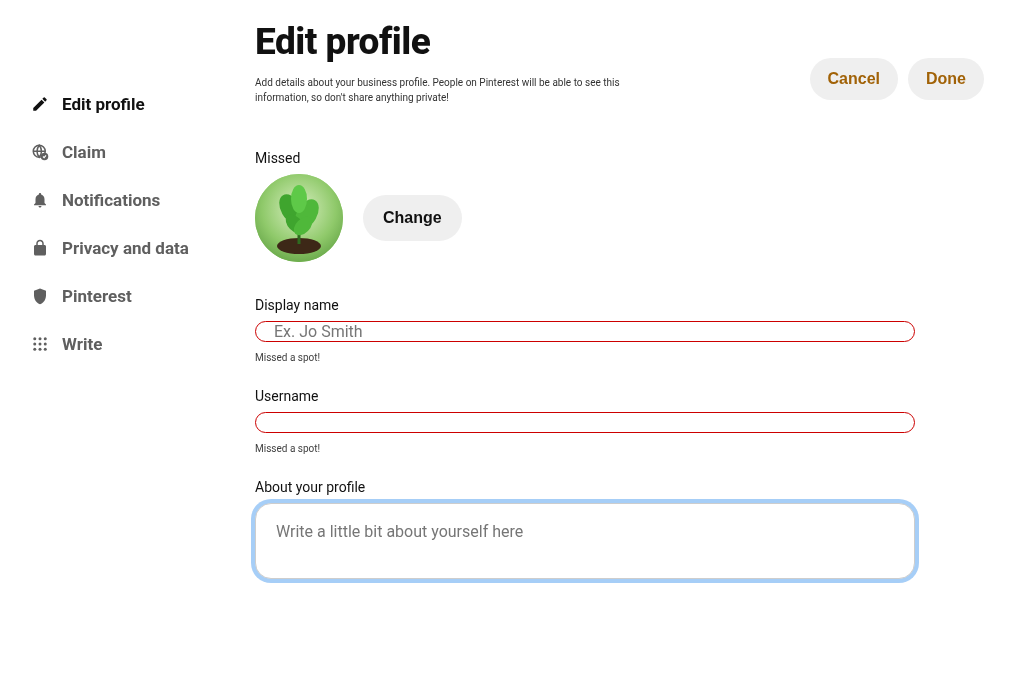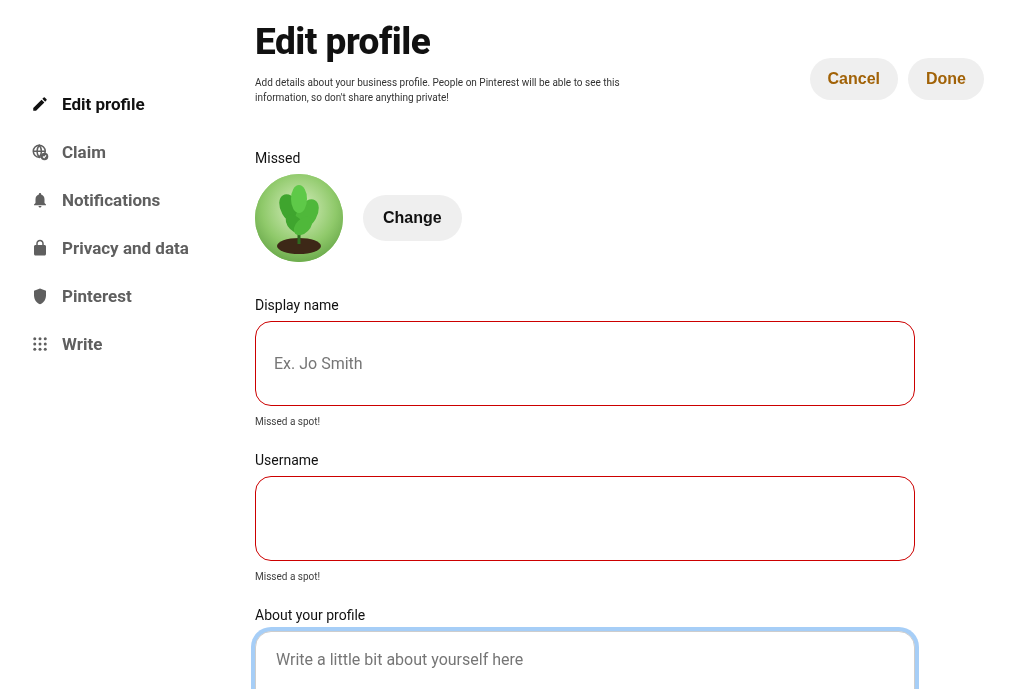--- a/index.html
+++ b/index.html
@@ -120,21 +120,21 @@
       padding: 14px 20px;
       font-size: 16px;
       font-weight: 700;
       color: #111;
       cursor: pointer;
     }
     .text-input {
       width: 100%;
       border: 1.5px solid #cc0000;
       border-radius: 16px;
-      padding: 32px 18px;
+      padding: 0 18px;
       font-size: 16px;
       font-family: inherit;
       color: #333;
       outline: none;
     }
     .text-input::placeholder { color: #767676; }
     .error-text {
       color: #404040;
       font-size: 10px;
       margin-top: 10px;

